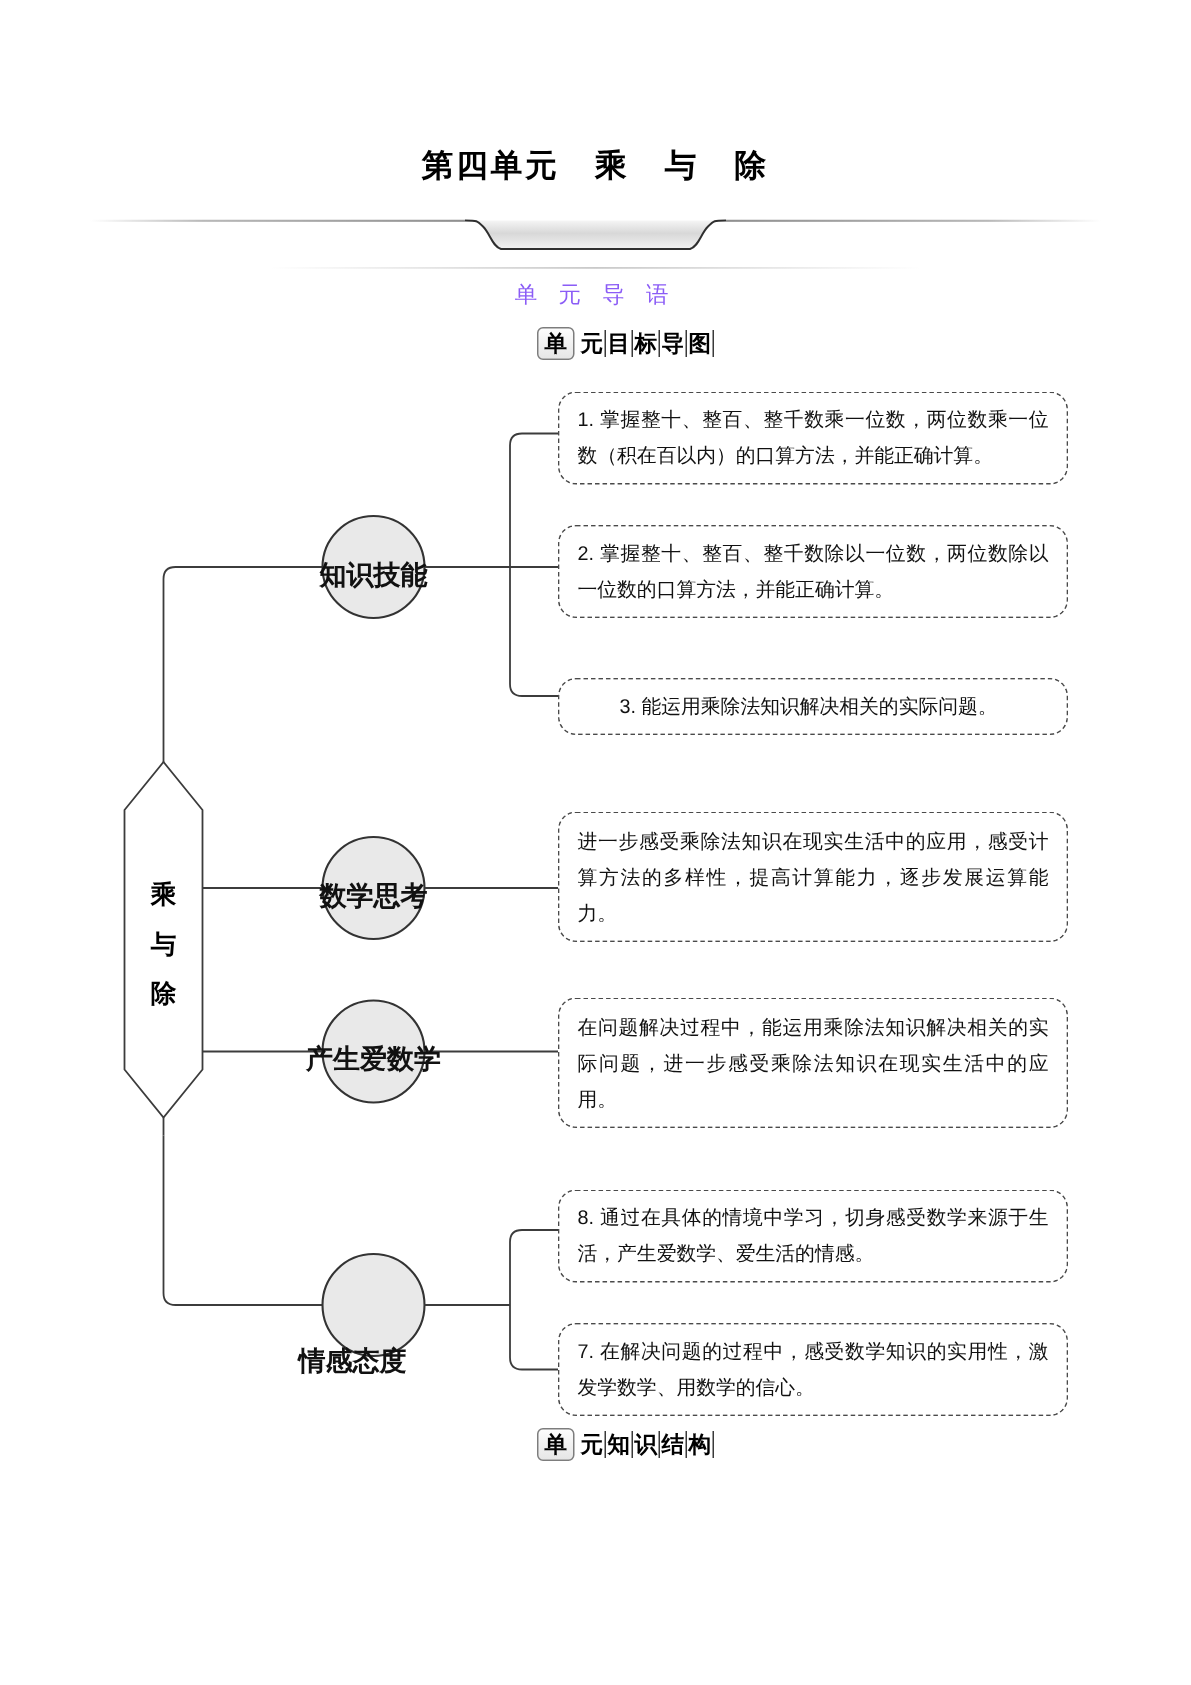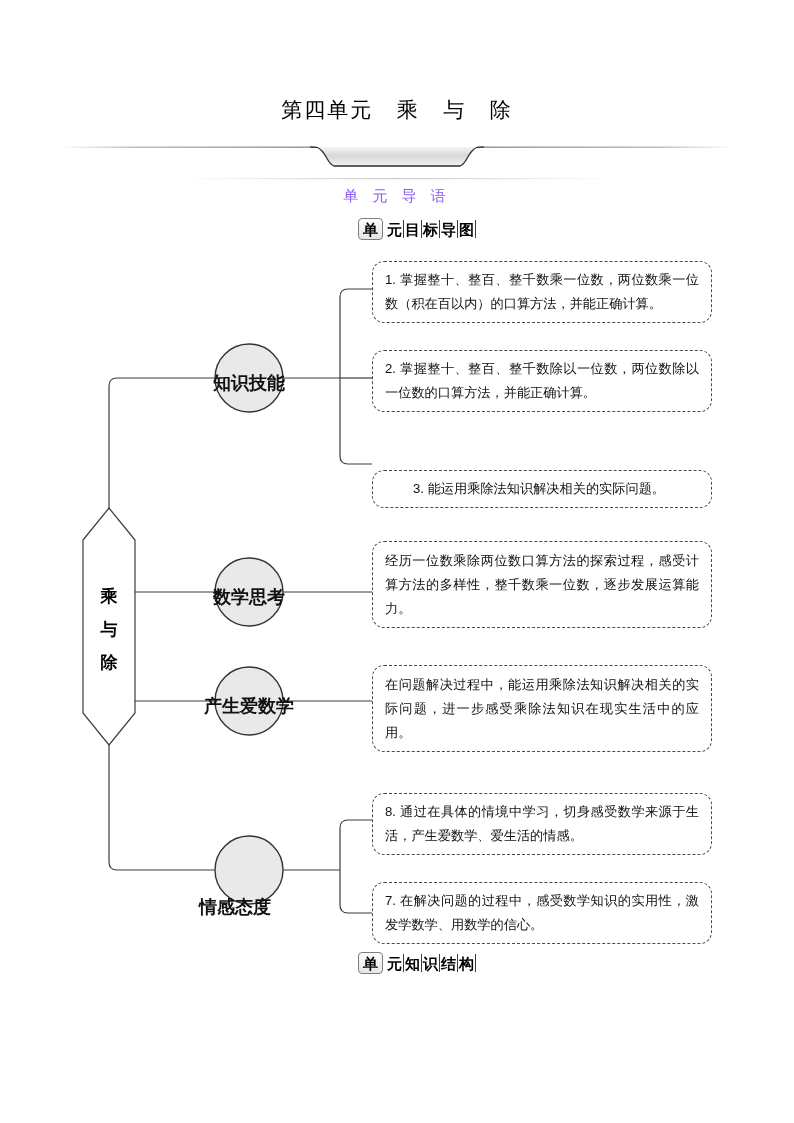--- a/index.html
+++ b/index.html
@@ -17,21 +17,21 @@
   }
 
   
   #page-title {
     position: absolute;
     top: 96px;
     left: 0;
     width: 794px;
     text-align: center;
     font-family: "Liberation Sans", "DejaVu Sans", sans-serif;
-    font-weight: normal;
+    font-weight: bold;
     font-size: 21px;
     letter-spacing: 2px;
     white-space: pre;
   }
 
   
   #ribbon {
     position: absolute;
     top: 134px;
     left: 0;
@@ -229,26 +229,26 @@
 <div class="node-label" style="left:185px; top:863px; width:100px;margin-top:32px;">情感态度</div>
 
 <div class="content-box" style="left:372px; top:261px; width:340px; height:62px;">
   <span class="txt">1. 掌握整十、整百、整千数乘一位数，两位数乘一位数（积在百以内）的口算方法，并能正确计算。</span>
 </div>
 
 <div class="content-box" style="left:372px; top:350px; width:340px; height:62px;">
   <span class="txt">2. 掌握整十、整百、整千数除以一位数，两位数除以一位数的口算方法，并能正确计算。</span>
 </div>
 
-<div class="content-box" style="left:372px; top:470px; width:340px; height:38px;padding-left:40px;">
+<div class="content-box" style="left:372px; top:452px; width:340px; height:38px;padding-left:40px;">
   <span class="txt">3. 能运用乘除法知识解决相关的实际问题。</span>
 </div>
 
 <div class="content-box" style="left:372px; top:541px; width:340px; height:87px;">
-  <span class="txt">经历一位数乘除两位数口算方法的探索过程，感受计算方法的多样性，整千数乘一位数，逐步发展运算能力。</span>
+  <span class="txt">进一步感受乘除法知识在现实生活中的应用，感受计算方法的多样性，提高计算能力，逐步发展运算能力。</span>
 </div>
 
 <div class="content-box" style="left:372px; top:665px; width:340px; height:87px;">
   <span class="txt">在问题解决过程中，能运用乘除法知识解决相关的实际问题，进一步感受乘除法知识在现实生活中的应用。</span>
 </div>
 
 <div class="content-box" style="left:372px; top:793px; width:340px; height:62px;">
   <span class="txt">8. 通过在具体的情境中学习，切身感受数学来源于生活，产生爱数学、爱生活的情感。</span>
 </div>
 

